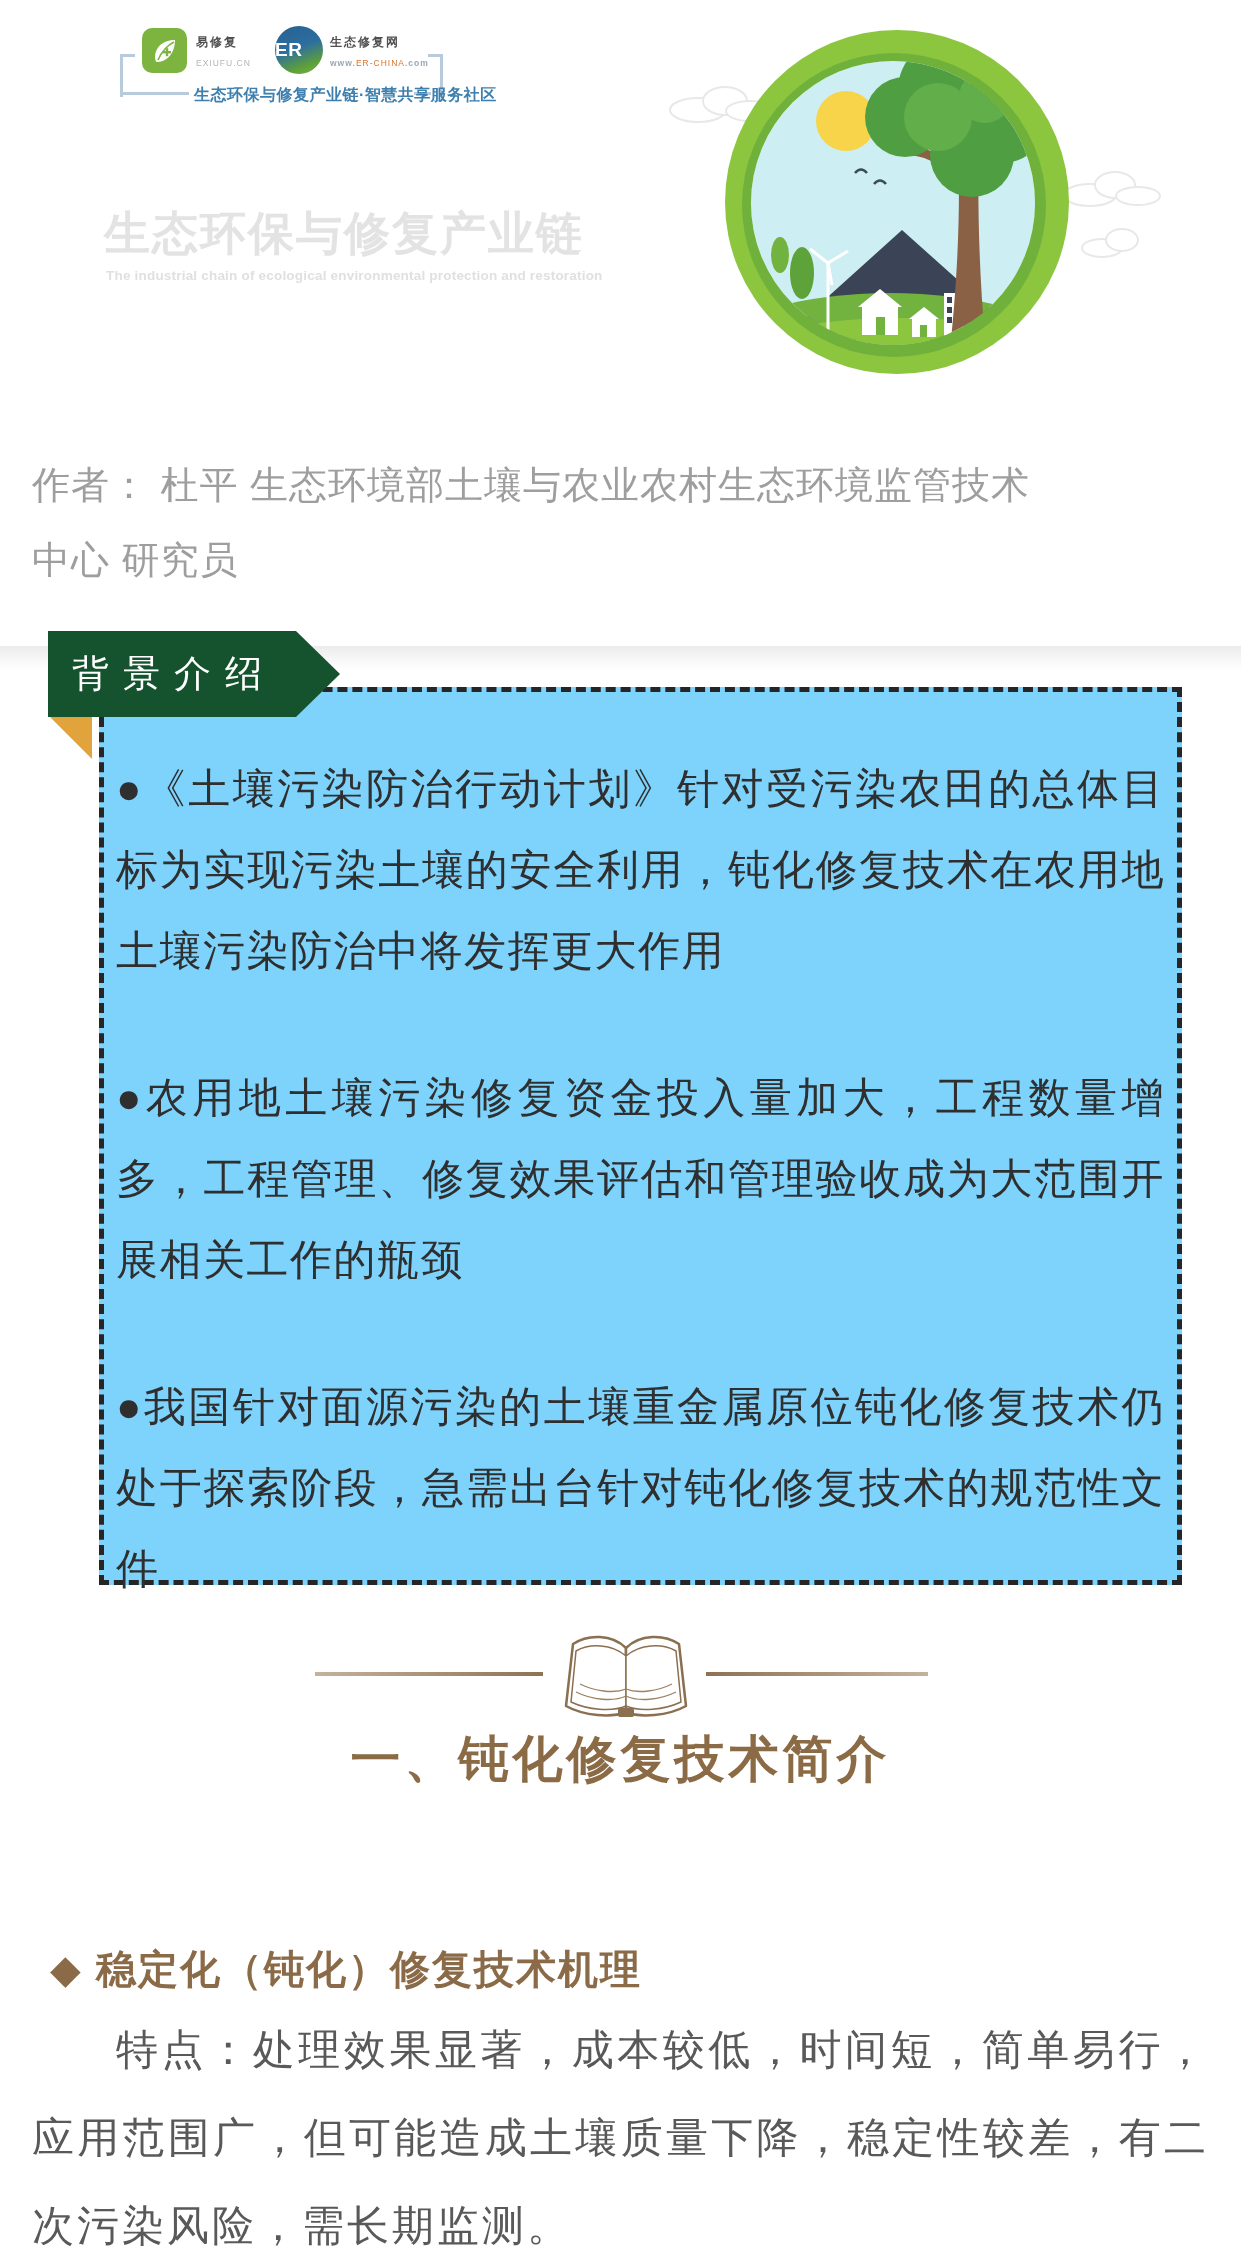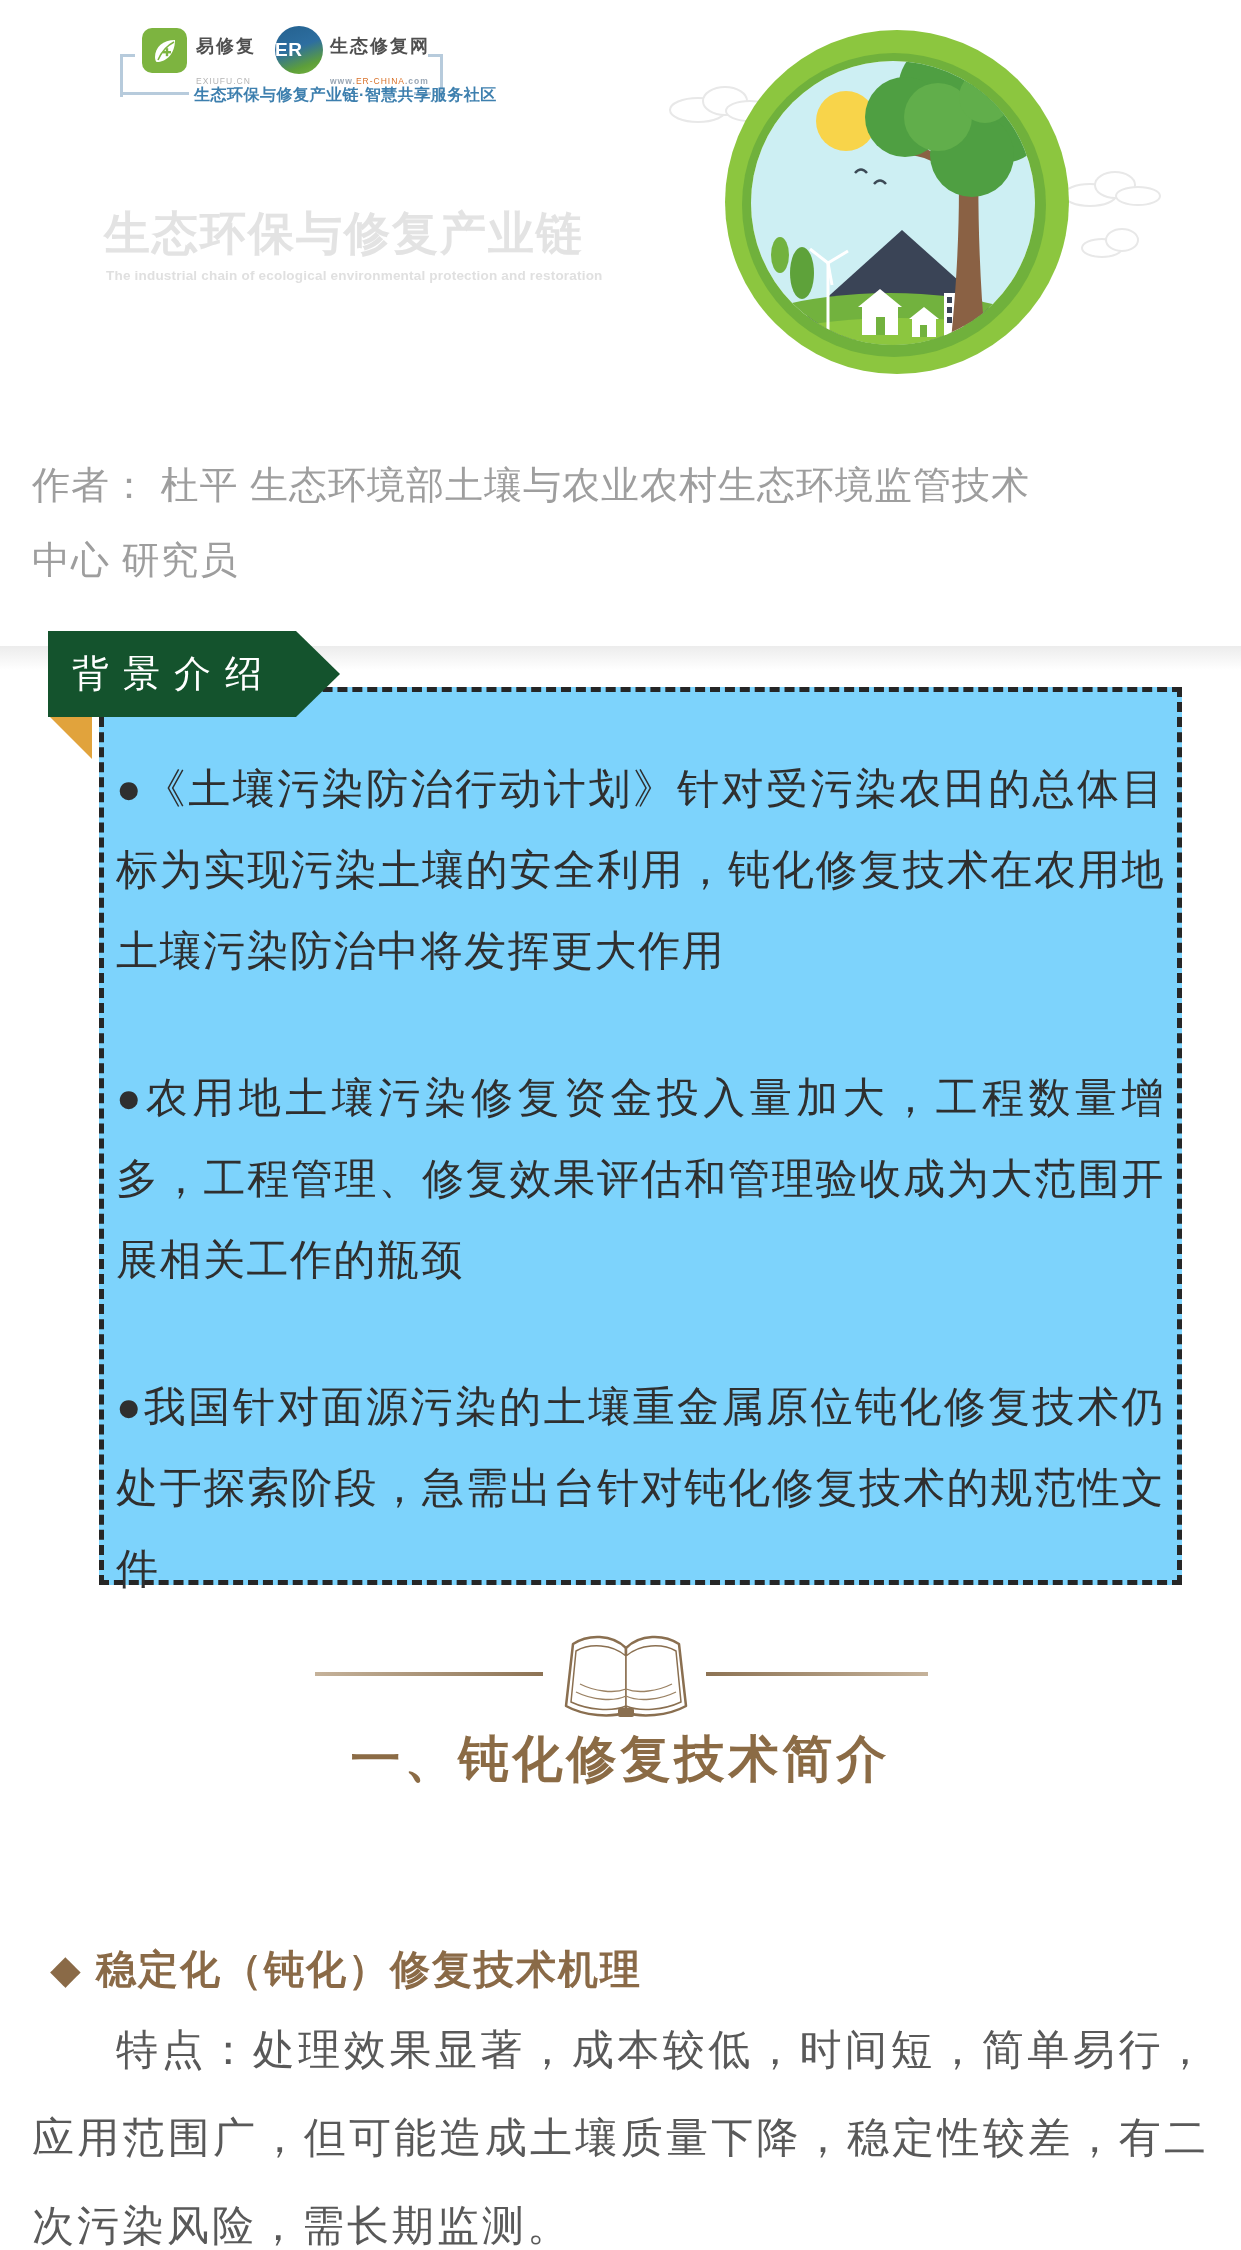--- a/index.html
+++ b/index.html
@@ -10,22 +10,22 @@
   }
   .abs{position:absolute;}
 
   
   .logo-row{left:112px;top:20px;width:360px;height:90px;}
   .logo-left-icon{
     position:absolute;left:30px;top:8px;width:45px;height:45px;border-radius:10px;
     background:#7db440;display:flex;align-items:center;justify-content:center;
   }
   .logo-left-text{position:absolute;left:84px;top:14px;}
-  .logo-name{font-size:18px;font-weight:bold;color:#4f4f4f;letter-spacing:2px;}
-  .logo-url{font-size:8.5px;color:#b5b5b5;letter-spacing:1px;margin-top:18px;}
+  .logo-name{font-size:12px;font-weight:bold;color:#4f4f4f;letter-spacing:2px;}
+  .logo-url{font-size:8.5px;color:#b5b5b5;letter-spacing:1px;margin-top:7px;}
   .globe{
     position:absolute;left:163px;top:6px;width:48px;height:48px;border-radius:50%;
     background:linear-gradient(160deg,#24618f 0%,#2d6ea0 45%,#5d9f3a 78%,#7ab53e 100%);
     display:flex;align-items:center;
     color:#fff;font-weight:bold;font-size:19px;letter-spacing:0.5px;
   }
   .logo-right-text{position:absolute;left:218px;top:14px;}
   .url-mid{color:#d8722a;}
   .url-side{color:#9aa7b5;font-weight:bold;}
 

